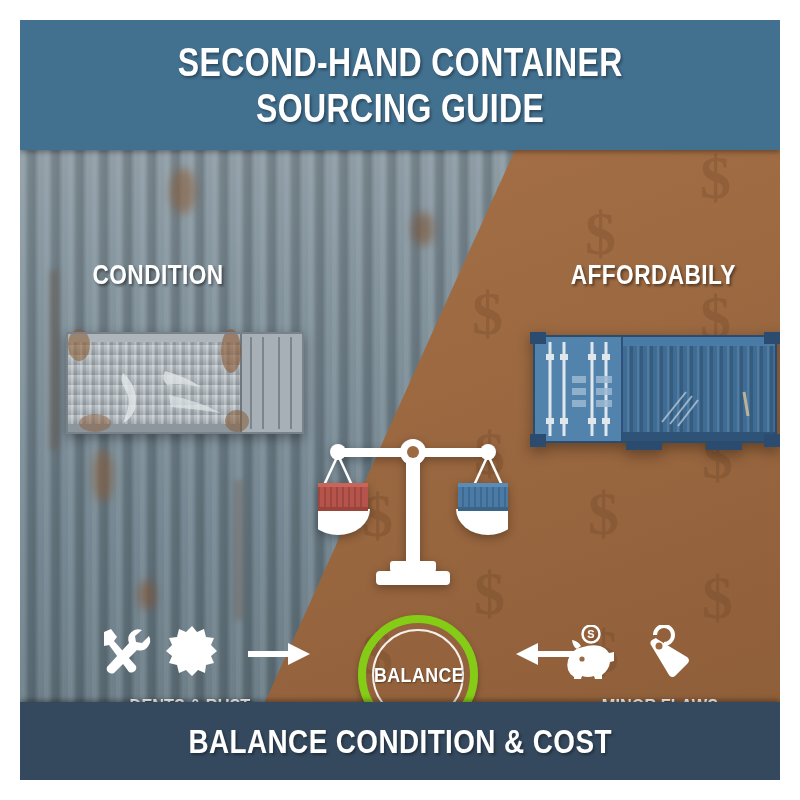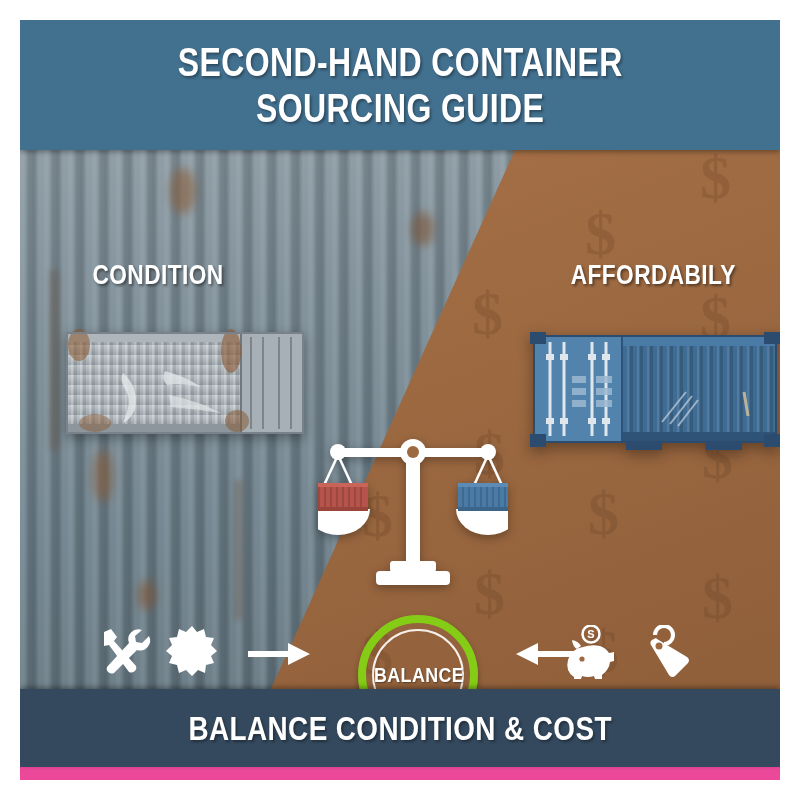--- a/index.html
+++ b/index.html
@@ -13,21 +13,21 @@
   
   .banner-top{position:absolute;left:0;top:0;width:760px;height:130px;
       background:#42708f;box-shadow:0 2px 5px rgba(0,0,0,.35);z-index:40;
       display:flex;align-items:center;justify-content:center;}
   .banner-top .ttl{font-family:"Liberation Sans Narrow","Liberation Sans",sans-serif;
       color:#fff;font-weight:bold;font-size:40px;line-height:46px;text-align:center;
       letter-spacing:.5px;transform:scaleX(.80);text-shadow:2px 2px 3px rgba(0,0,0,.35);
       text-transform:uppercase;}
 
   
-  .banner-bot{position:absolute;left:0;bottom:13px;width:760px;height:78px;
+  .banner-bot{position:absolute;left:0;bottom:0;width:760px;height:78px;
       background:#34495e;box-shadow:0 -2px 5px rgba(0,0,0,.35);z-index:40;
       display:flex;align-items:center;justify-content:center;}
   .banner-bot .ttl{font-family:"Liberation Sans Narrow","Liberation Sans",sans-serif;
       color:#fff;font-weight:bold;font-size:34px;letter-spacing:.5px;
       transform:scaleX(.82);text-shadow:2px 2px 3px rgba(0,0,0,.35);text-transform:uppercase;}
 
   
   .stage{position:absolute;left:0;top:130px;width:760px;height:552px;overflow:hidden;}
 
   

